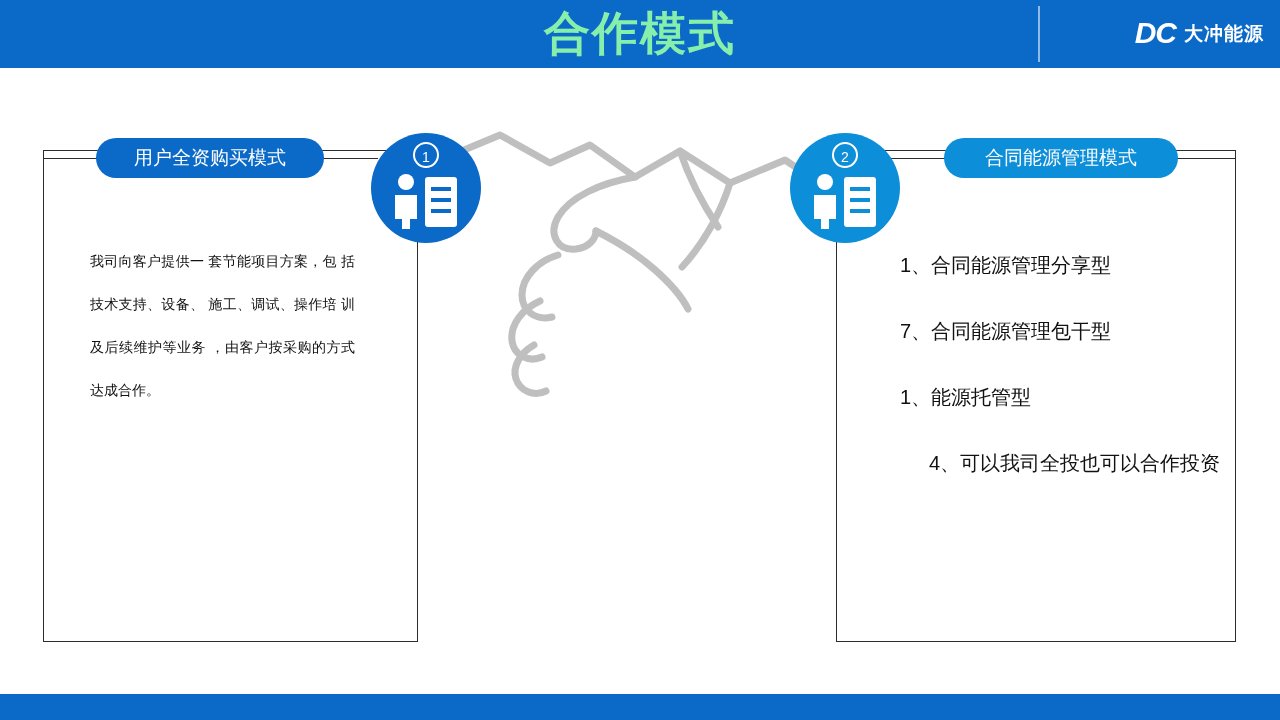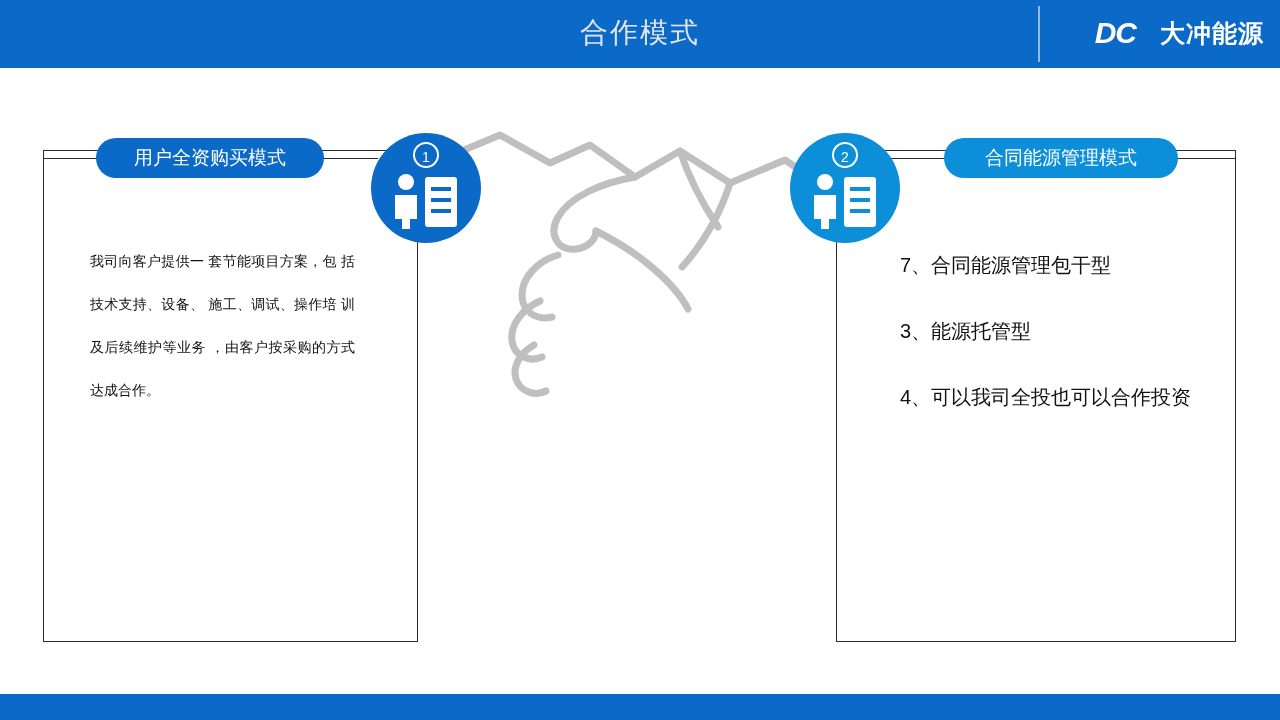--- a/index.html
+++ b/index.html
@@ -24,52 +24,52 @@
     height: 68px;
     background: #0b69c7;
   }
   .header-title {
     position: absolute;
     left: 0; top: 0;
     width: 1280px;
     height: 68px;
     line-height: 66px;
     text-align: center;
-    color: #e5e5e5;
-    font-size: 28px;
+    color: #86efac;
+    font-size: 46px;
     letter-spacing: 2px;
-    font-weight: normal;
+    font-weight: bold;
   }
   .header-divider {
     position: absolute;
     right: 240px;
     top: 6px;
     width: 2px;
     height: 56px;
     background: rgba(255,255,255,0.55);
   }
   .logo {
     position: absolute;
     right: 16px;
     top: 12px;
     height: 42px;
     display: flex;
     align-items: center;
-    gap: 24px;
+    gap: 8px;
     color: #ffffff;
   }
   .logo-dc {
     font-size: 30px;
     font-weight: bold;
     font-style: italic;
     letter-spacing: -1px;
     line-height: 1;
   }
   .logo-name {
-    font-size: 25px;
+    font-size: 19px;
     font-weight: bold;
     line-height: 1;
     letter-spacing: 1px;
   }
 
   
   .footer-bar {
     position: absolute;
     left: 0;
     bottom: 0;
@@ -127,20 +127,21 @@
     width: 320px;
     font-size: 20px;
     line-height: 34px;
     color: #111;
   }
   .body-right .item {
     margin-bottom: 32px;
   }
   .body-right .item:last-child {
     margin-bottom: 14px;
+    text-align: right;
   }
 
   
   .pill {
     position: absolute;
     height: 40px;
     border-radius: 20px;
     background: #0b69c7;
     color: #ffffff;
     font-size: 19px;
@@ -277,18 +278,19 @@
       <path d="M4 22 h22 v24 h-7 v10 h-8 v-10 h-7 z" fill="#ffffff"></path>
       <rect x="34" y="4" width="32" height="50" rx="3" fill="#ffffff"></rect>
       <rect x="40" y="14" width="20" height="4" fill="#0d8ed9"></rect>
       <rect x="40" y="25" width="20" height="4" fill="#0d8ed9"></rect>
       <rect x="40" y="36" width="20" height="4" fill="#0d8ed9"></rect>
     </svg>
   </span>
 </div>
 
 <div class="panel-body body-right">
+  <div class="item">1、合同能源管理分享型</div>
   <div class="item">7、合同能源管理包干型</div>
-  <div class="item">3、能源托管型</div>
+  <div class="item">1、能源托管型</div>
   <div class="item">4、可以我司全投也可以合作投资</div>
 </div>
 
 <div class="footer-bar"></div>
 
 </body></html>

